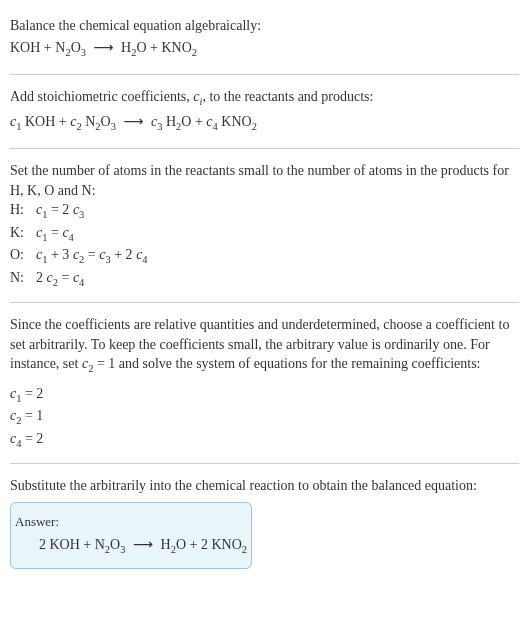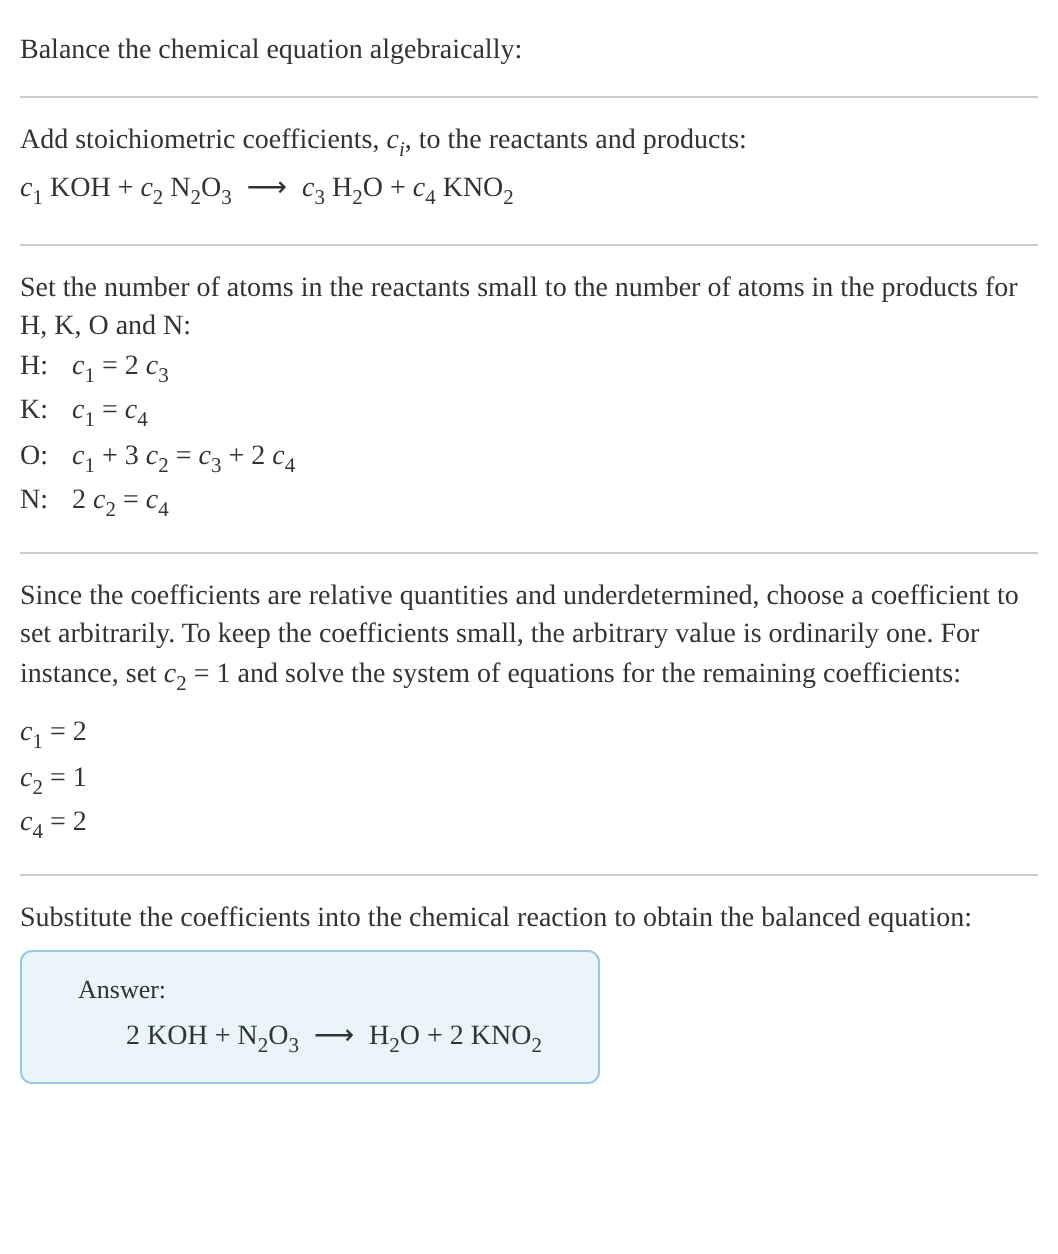--- a/index.html
+++ b/index.html
@@ -54,37 +54,42 @@
     .coeff-list {
       margin-top: 7px;
     }
     .coeff-list div {
       margin: 0;
     }
     .answer-box {
       border: 1px solid #9cc5e0;
       background: #eaf4fb;
       border-radius: 6px;
-      padding: 10px 28px;
+      padding: 10px 4px;
       display: inline-block;
       margin-top: 6px;
     }
     .answer-label {
       font-size: 13px;
       margin-bottom: 4px;
     }
     .answer-eq {
       padding-left: 24px;
     }
   </style>
 </head>
 <body>
 
 <div class="section">
   <div>Balance the chemical equation algebraically:</div>
+  <div class="equation-line">
+    <span>KOH</span><span> + </span><span>N</span><span class="sub-num">2</span><span>O</span><span class="sub-num">3</span>
+    <span class="arrow">⟶</span>
+    <span>H</span><span class="sub-num">2</span><span>O</span><span> + </span><span>KNO</span><span class="sub-num">2</span>
+  </div>
 </div>
 
 <hr class="hr">
 
 <div class="section">
   <div>
     <span>Add stoichiometric coefficients, </span><span class="var">c</span><sub>i</sub><span>, to the reactants and products:</span>
   </div>
   <div class="equation-line">
     <span class="var">c</span><span class="sub-num">1</span><span> KOH + </span><span class="var">c</span><span class="sub-num">2</span><span> N</span><span class="sub-num">2</span><span>O</span><span class="sub-num">3</span>
@@ -136,21 +141,21 @@
   <div class="coeff-list">
     <div><span class="var">c</span><span class="sub-num">1</span><span> = 2</span></div>
     <div><span class="var">c</span><span class="sub-num">2</span><span> = 1</span></div>
     <div><span class="var">c</span><span class="sub-num">4</span><span> = 2</span></div>
   </div>
 </div>
 
 <hr class="hr">
 
 <div class="section">
-  <div>Substitute the coefficients into the chemical reaction to obtain the balanced equation:</div>
+  <div>Substitute the arbitrarily into the chemical reaction to obtain the balanced equation:</div>
   <div class="answer-box">
     <div class="answer-label">Answer:</div>
     <div class="answer-eq">
       <span>2 KOH + N</span><span class="sub-num">2</span><span>O</span><span class="sub-num">3</span>
       <span class="arrow">⟶</span>
       <span>H</span><span class="sub-num">2</span><span>O + 2 KNO</span><span class="sub-num">2</span>
     </div>
   </div>
 </div>
 

